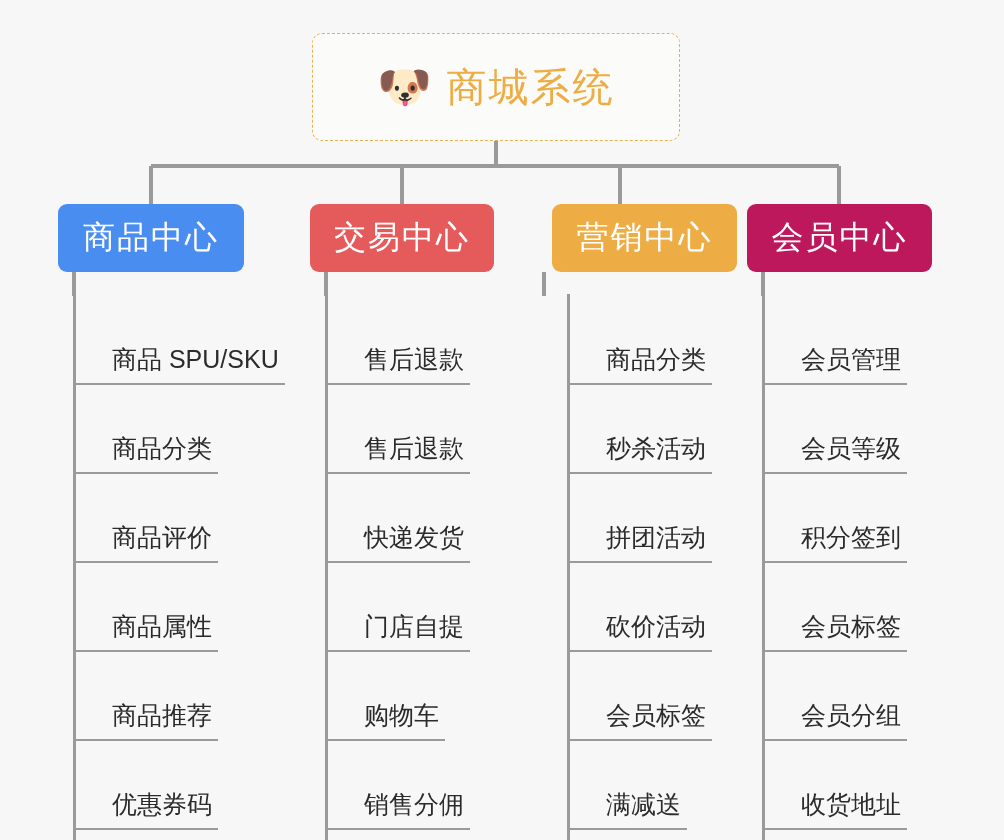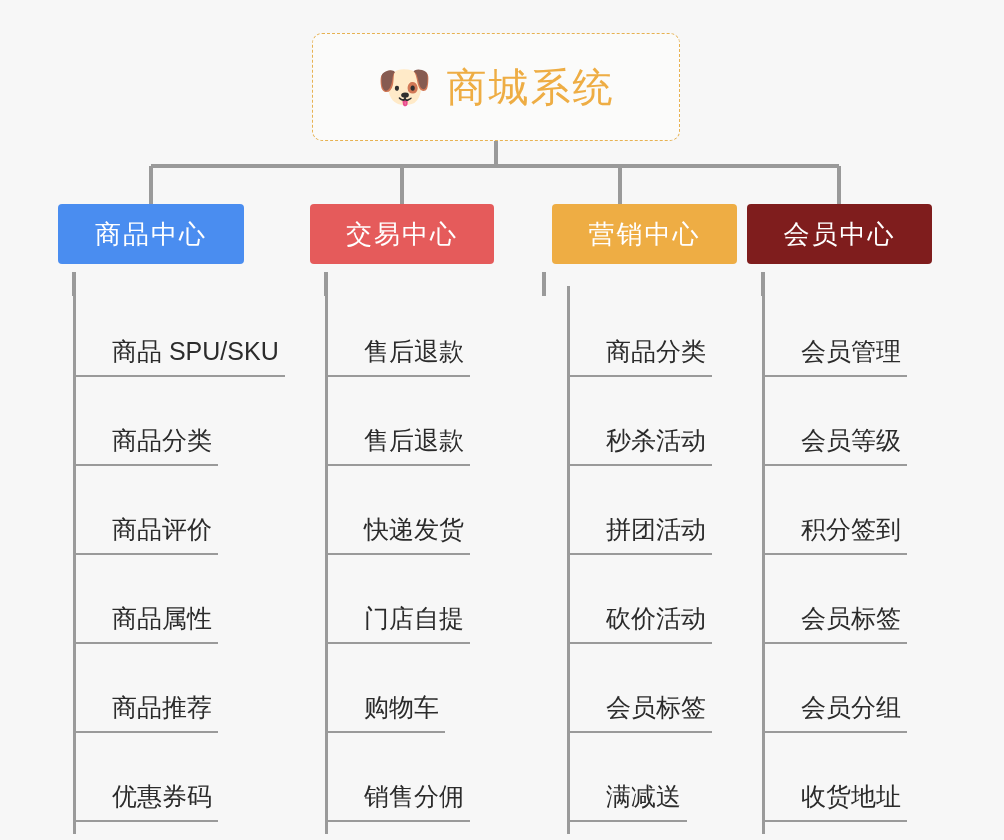--- a/index.html
+++ b/index.html
@@ -56,27 +56,27 @@
     height: 840px;
     pointer-events: none;
   }
 
   
   .branch {
     position: absolute;
     top: 204px;
   }
   .branch-header {
-    height: 60px;
-    border-radius: 4px;
+    height: 68px;
+    border-radius: 9px;
     display: flex;
     align-items: center;
     justify-content: center;
     color: #ffffff;
-    font-size: 26px;
+    font-size: 32px;
     letter-spacing: 2px;
     box-sizing: border-box;
   }
   .leaf-list {
     position: relative;
     margin-top: 22px;
     border-left: 3px solid #9a9a9a;
     padding-top: 2px;
     padding-bottom: 12px;
   }
@@ -211,21 +211,21 @@
       <div class="leaf-item">
           <span class="leaf-label" style="border-bottom-color: rgb(154, 154, 154);">会员标签</span>
         </div>
       <div class="leaf-item">
           <span class="leaf-label" style="border-bottom-color: rgb(154, 154, 154);">满减送</span>
         </div>
     </div>
   </div>
 
   <div class="branch" id="branch-3">
-    <div class="branch-header" style="background: #7f1d1d;">
+    <div class="branch-header" style="background: #be185d;">
       <span>会员中心</span>
     </div>
     <div class="leaf-list" style="border-left-color: rgb(154, 154, 154);">
       <div class="leaf-item">
           <span class="leaf-label" style="border-bottom-color: rgb(154, 154, 154);">会员管理</span>
         </div>
       <div class="leaf-item">
           <span class="leaf-label" style="border-bottom-color: rgb(154, 154, 154);">会员等级</span>
         </div>
       <div class="leaf-item">

